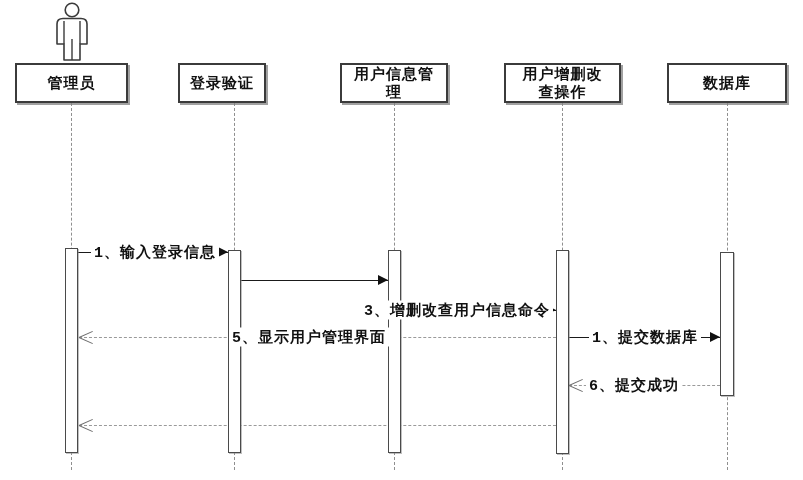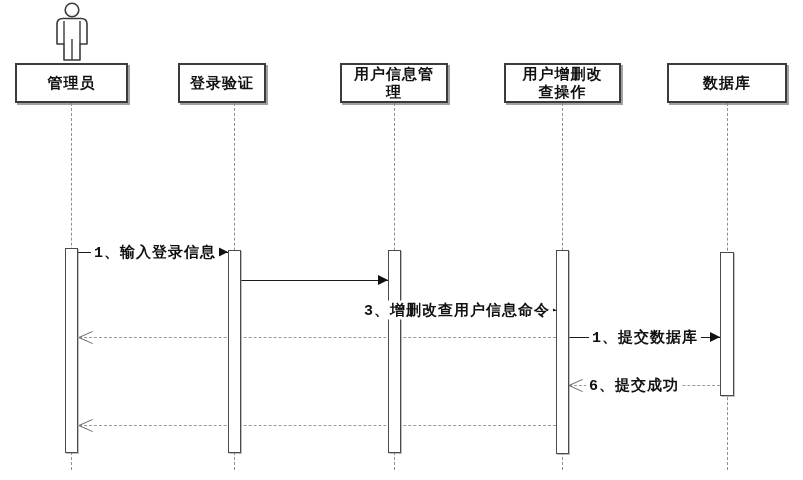--- a/index.html
+++ b/index.html
@@ -96,20 +96,21 @@
   <div class="msg-line solid" style="left:401px; top:310px; width:155px;"></div>
   <div class="arr-filled" style="left:546px; top:310px;"></div>
   <div class="msg-label" style="left:457px; top:310px;">3、增删改查用户信息命令</div>
 
   <div class="msg-line solid" style="left:569px; top:337px; width:151px;"></div>
   <div class="arr-filled" style="left:710px; top:337px;"></div>
   <div class="msg-label" style="left:645px; top:337px;">1、提交数据库</div>
 
   <div class="msg-line dashed" style="left:79px; top:337px; width:477px;"></div>
   <div class="arr-open" style="left:79px; top:337px;"></div>
+  <div class="msg-label" style="left:309px; top:337px;">5、显示用户管理界面</div>
 
   <div class="msg-line dashed" style="left:569px; top:385px; width:151px;"></div>
   <div class="arr-open" style="left:569px; top:385px;"></div>
   <div class="msg-label" style="left:634px; top:385px;">6、提交成功</div>
 
   <div class="msg-line dashed" style="left:79px; top:425px; width:477px;"></div>
   <div class="arr-open" style="left:79px; top:425px;"></div>
 
 </div>
 

